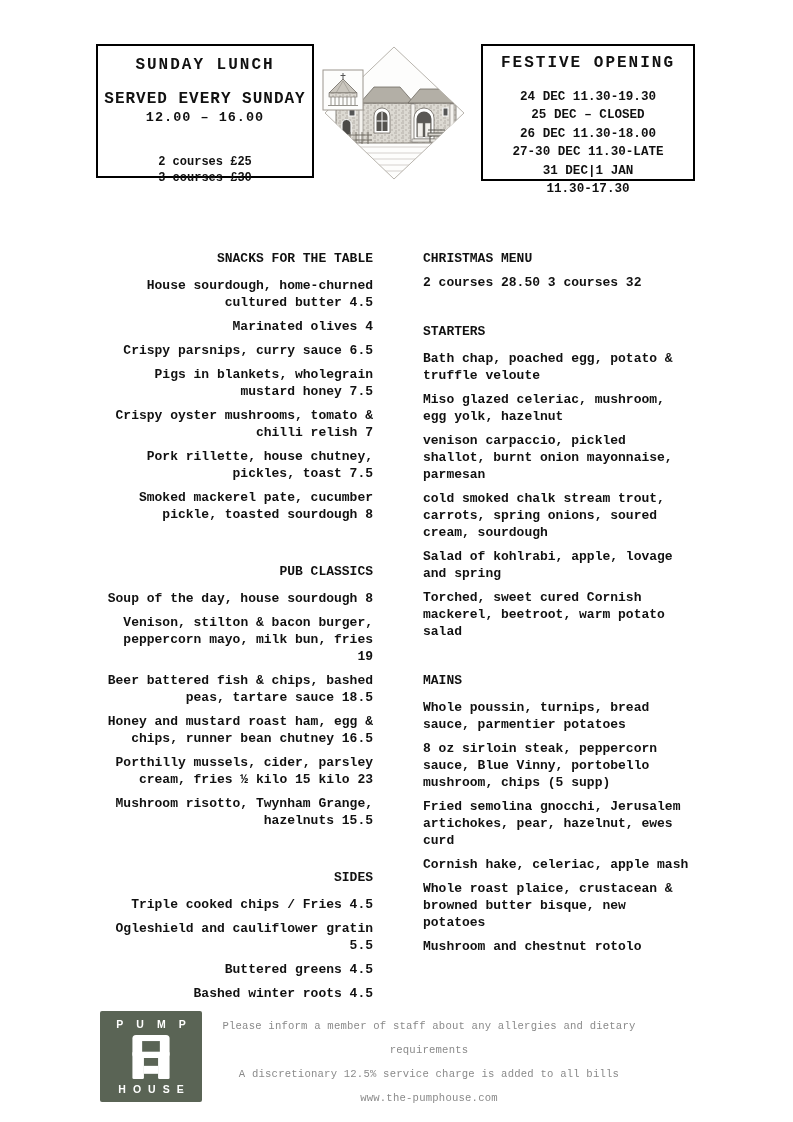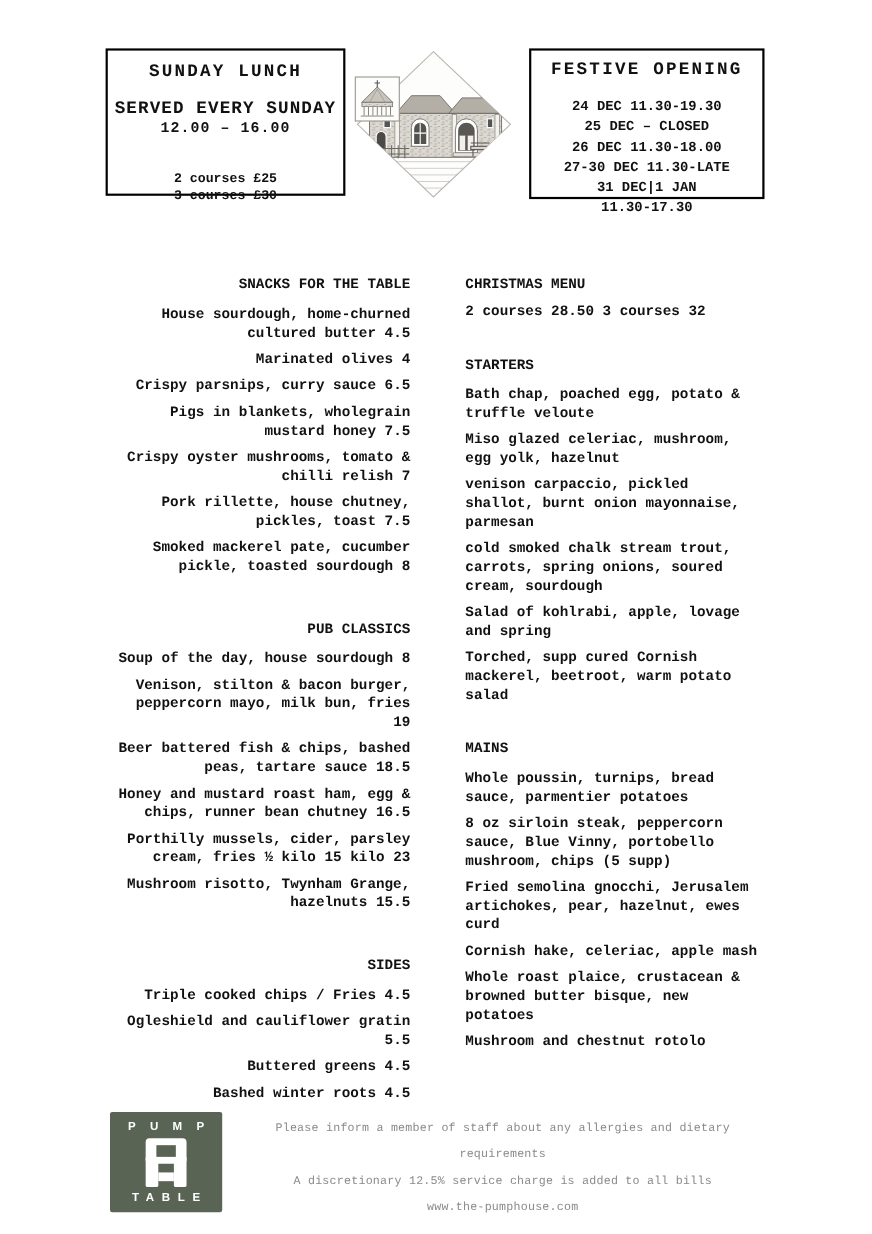--- a/index.html
+++ b/index.html
@@ -48,21 +48,21 @@
   }
   .logo-word{
     position:absolute;left:0;right:0;color:#ffffff;
     font-family:"Liberation Sans","DejaVu Sans",sans-serif;
     font-weight:bold;text-align:center;
   }
   .logo-top{top:7px;font-size:10.5px;letter-spacing:13px;margin-right:-13px;}
   .logo-bottom{bottom:7px;font-size:10.5px;letter-spacing:7px;margin-right:-7px;}
   .logo-glyph{position:absolute;left:28px;top:23px;width:46px;height:46px;}
   .footer-text{
-    position:absolute;left:212px;top:1014px;width:490px;
+    position:absolute;left:184px;top:1014px;width:490px;
     text-align:center;color:#8a8a8a;
     font-size:10.6px;line-height:24px;letter-spacing:0.2px;
   }
   .footer-text p{margin:0;}
 </style>
 </head>
 <body>
 
 <div class="page">
 
@@ -191,21 +191,21 @@
   <div class="menucol col-right">
     <p class="menu-title">CHRISTMAS MENU</p>
     <p class="menu-item">2 courses 28.50 3 courses 32</p>
 
     <p class="sec-title">STARTERS</p>
     <p class="menu-item">Bath chap, poached egg, potato &amp; truffle veloute</p>
     <p class="menu-item">Miso glazed celeriac, mushroom, egg yolk, hazelnut</p>
     <p class="menu-item">venison carpaccio, pickled shallot, burnt onion mayonnaise, parmesan</p>
     <p class="menu-item">cold smoked chalk stream trout, carrots, spring onions, soured cream, sourdough</p>
     <p class="menu-item">Salad of kohlrabi, apple, lovage and spring</p>
-    <p class="menu-item">Torched, supp cured Cornish mackerel, beetroot, warm potato salad</p>
+    <p class="menu-item">Torched, sweet cured Cornish mackerel, beetroot, warm potato salad</p>
 
     <p class="sec-title">MAINS</p>
     <p class="menu-item">Whole poussin, turnips, bread sauce, parmentier potatoes</p>
     <p class="menu-item">8 oz sirloin steak, peppercorn sauce, Blue Vinny, portobello mushroom, chips (5 supp)</p>
     <p class="menu-item">Fried semolina gnocchi, Jerusalem artichokes, pear, hazelnut, ewes curd</p>
     <p class="menu-item">Cornish hake, celeriac, apple mash</p>
     <p class="menu-item">Whole roast plaice, crustacean &amp; browned butter bisque, new potatoes</p>
     <p class="menu-item">Mushroom and chestnut rotolo</p>
   </div>
 
@@ -213,21 +213,21 @@
     <div class="logo-word logo-top">PUMP</div>
     <svg class="logo-glyph" viewBox="0 0 44 52">
       <g fill="#ffffff">
         <rect x="1" y="1" width="42" height="26" rx="4"></rect>
         <rect x="1" y="20" width="13" height="31" rx="1.5"></rect>
         <rect x="30" y="20" width="13" height="31" rx="1.5"></rect>
         <rect x="14" y="36" width="16" height="9"></rect>
       </g>
       <rect x="12" y="8" width="20" height="12" fill="#5a6455"></rect>
     </svg>
-    <div class="logo-word logo-bottom">TABLE</div>
+    <div class="logo-word logo-bottom">HOUSE</div>
   </div>
 
   <div class="footer-text">
     <p>Please inform a member of staff about any allergies and dietary requirements</p>
     <p>A discretionary 12.5% service charge is added to all bills</p>
     <p>www.the-pumphouse.com</p>
   </div>
 
 </div>
 

